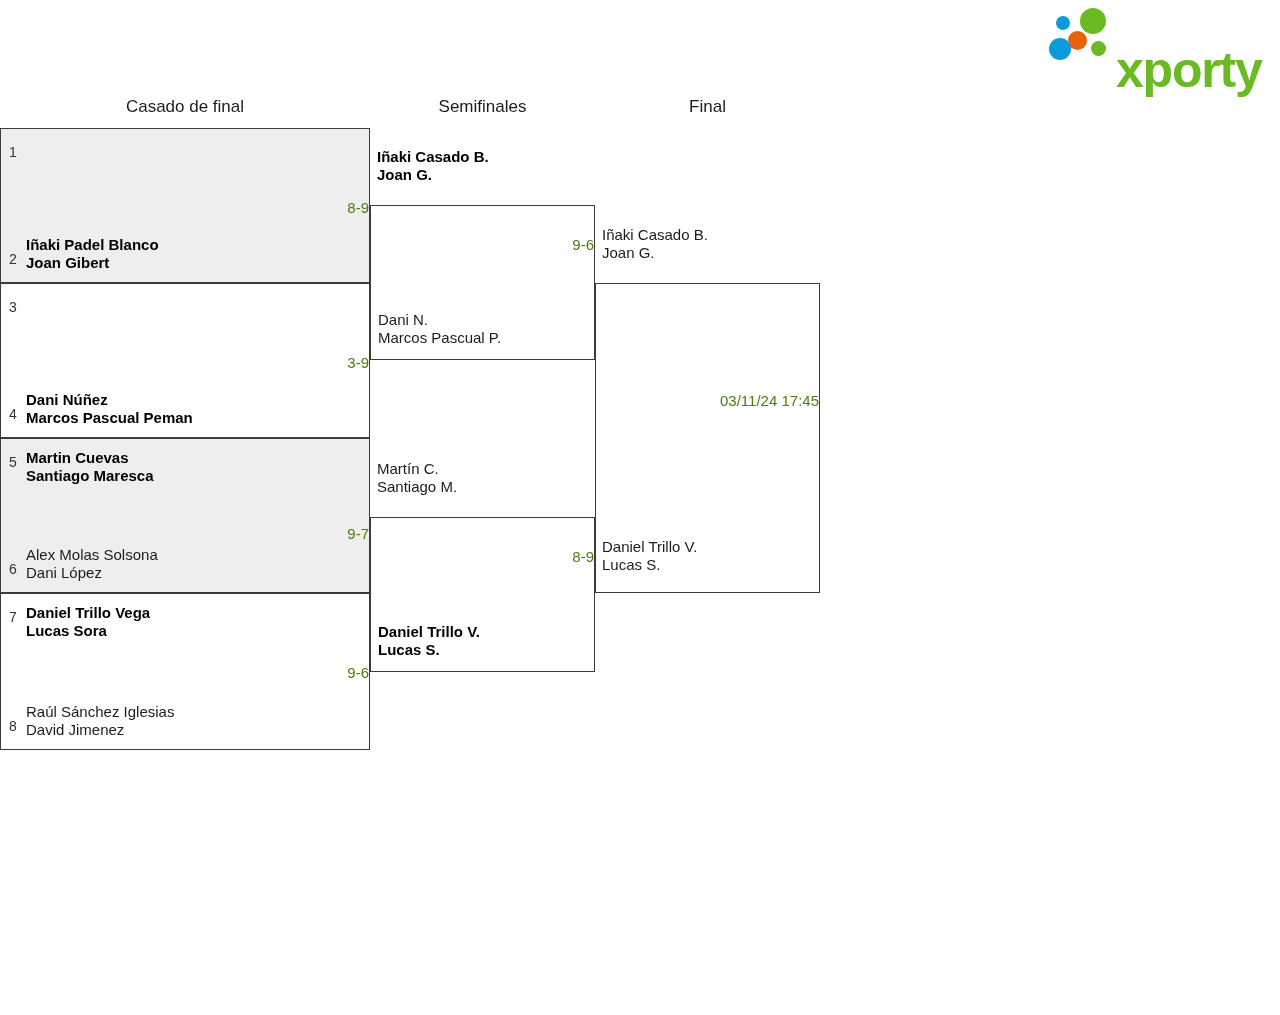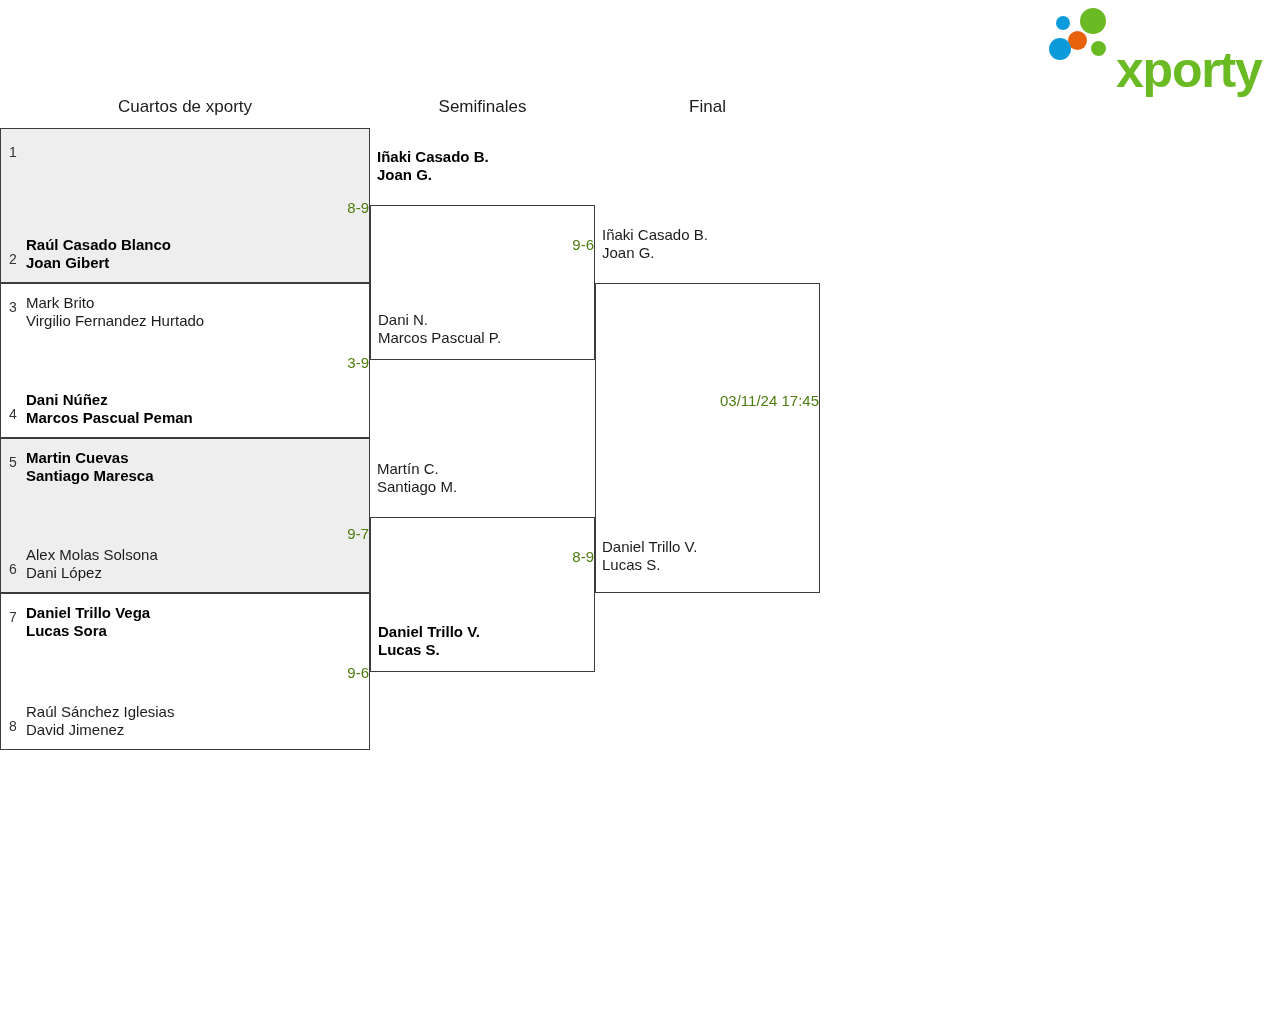--- a/index.html
+++ b/index.html
@@ -135,38 +135,36 @@
       <span class="logo-dot" style="left:32px; top:4px;  width:26px; height:26px; background:#6aba23;"></span>
       <span class="logo-dot" style="left:8px;  top:12px; width:14px; height:14px; background:#0b9ada;"></span>
       <span class="logo-dot" style="left:20px; top:27px; width:19px; height:19px; background:#e8620c;"></span>
       <span class="logo-dot" style="left:1px;  top:34px; width:22px; height:22px; background:#0b9ada;"></span>
       <span class="logo-dot" style="left:43px; top:37px; width:15px; height:15px; background:#6aba23;"></span>
     </div>
     <div id="logo-wordmark">xporty</div>
   </div>
 </div>
 
-<div class="round-header" id="round-header-0">Cuartos de xporty</div>
+<div class="round-header" id="round-header-0">Casado de final</div>
 <div class="round-header" id="round-header-1">Semifinales</div>
 <div class="round-header" id="round-header-2">Final</div>
 
 <div id="bracket">
 
   <div class="match-box shaded" style="left:0px; top:128px; width:370px; height:155px;">
     <div class="seed top">1</div>
     <div class="score" style="top:70px;">8-9</div>
     <div class="seed bottom">2</div>
-    <div class="team bottom winner">Raúl Casado Blanco
+    <div class="team bottom winner">Iñaki Padel Blanco
 Joan Gibert</div>
   </div>
 
   <div class="match-box" style="left:0px; top:283px; width:370px; height:155px;">
     <div class="seed top">3</div>
-    <div class="team top">Mark Brito
-Virgilio Fernandez Hurtado</div>
     <div class="score" style="top:70px;">3-9</div>
     <div class="seed bottom">4</div>
     <div class="team bottom winner">Dani Núñez
 Marcos Pascual Peman</div>
   </div>
 
   <div class="match-box shaded" style="left:0px; top:438px; width:370px; height:155px;">
     <div class="seed top">5</div>
     <div class="team top winner">Martin Cuevas
 Santiago Maresca</div>

